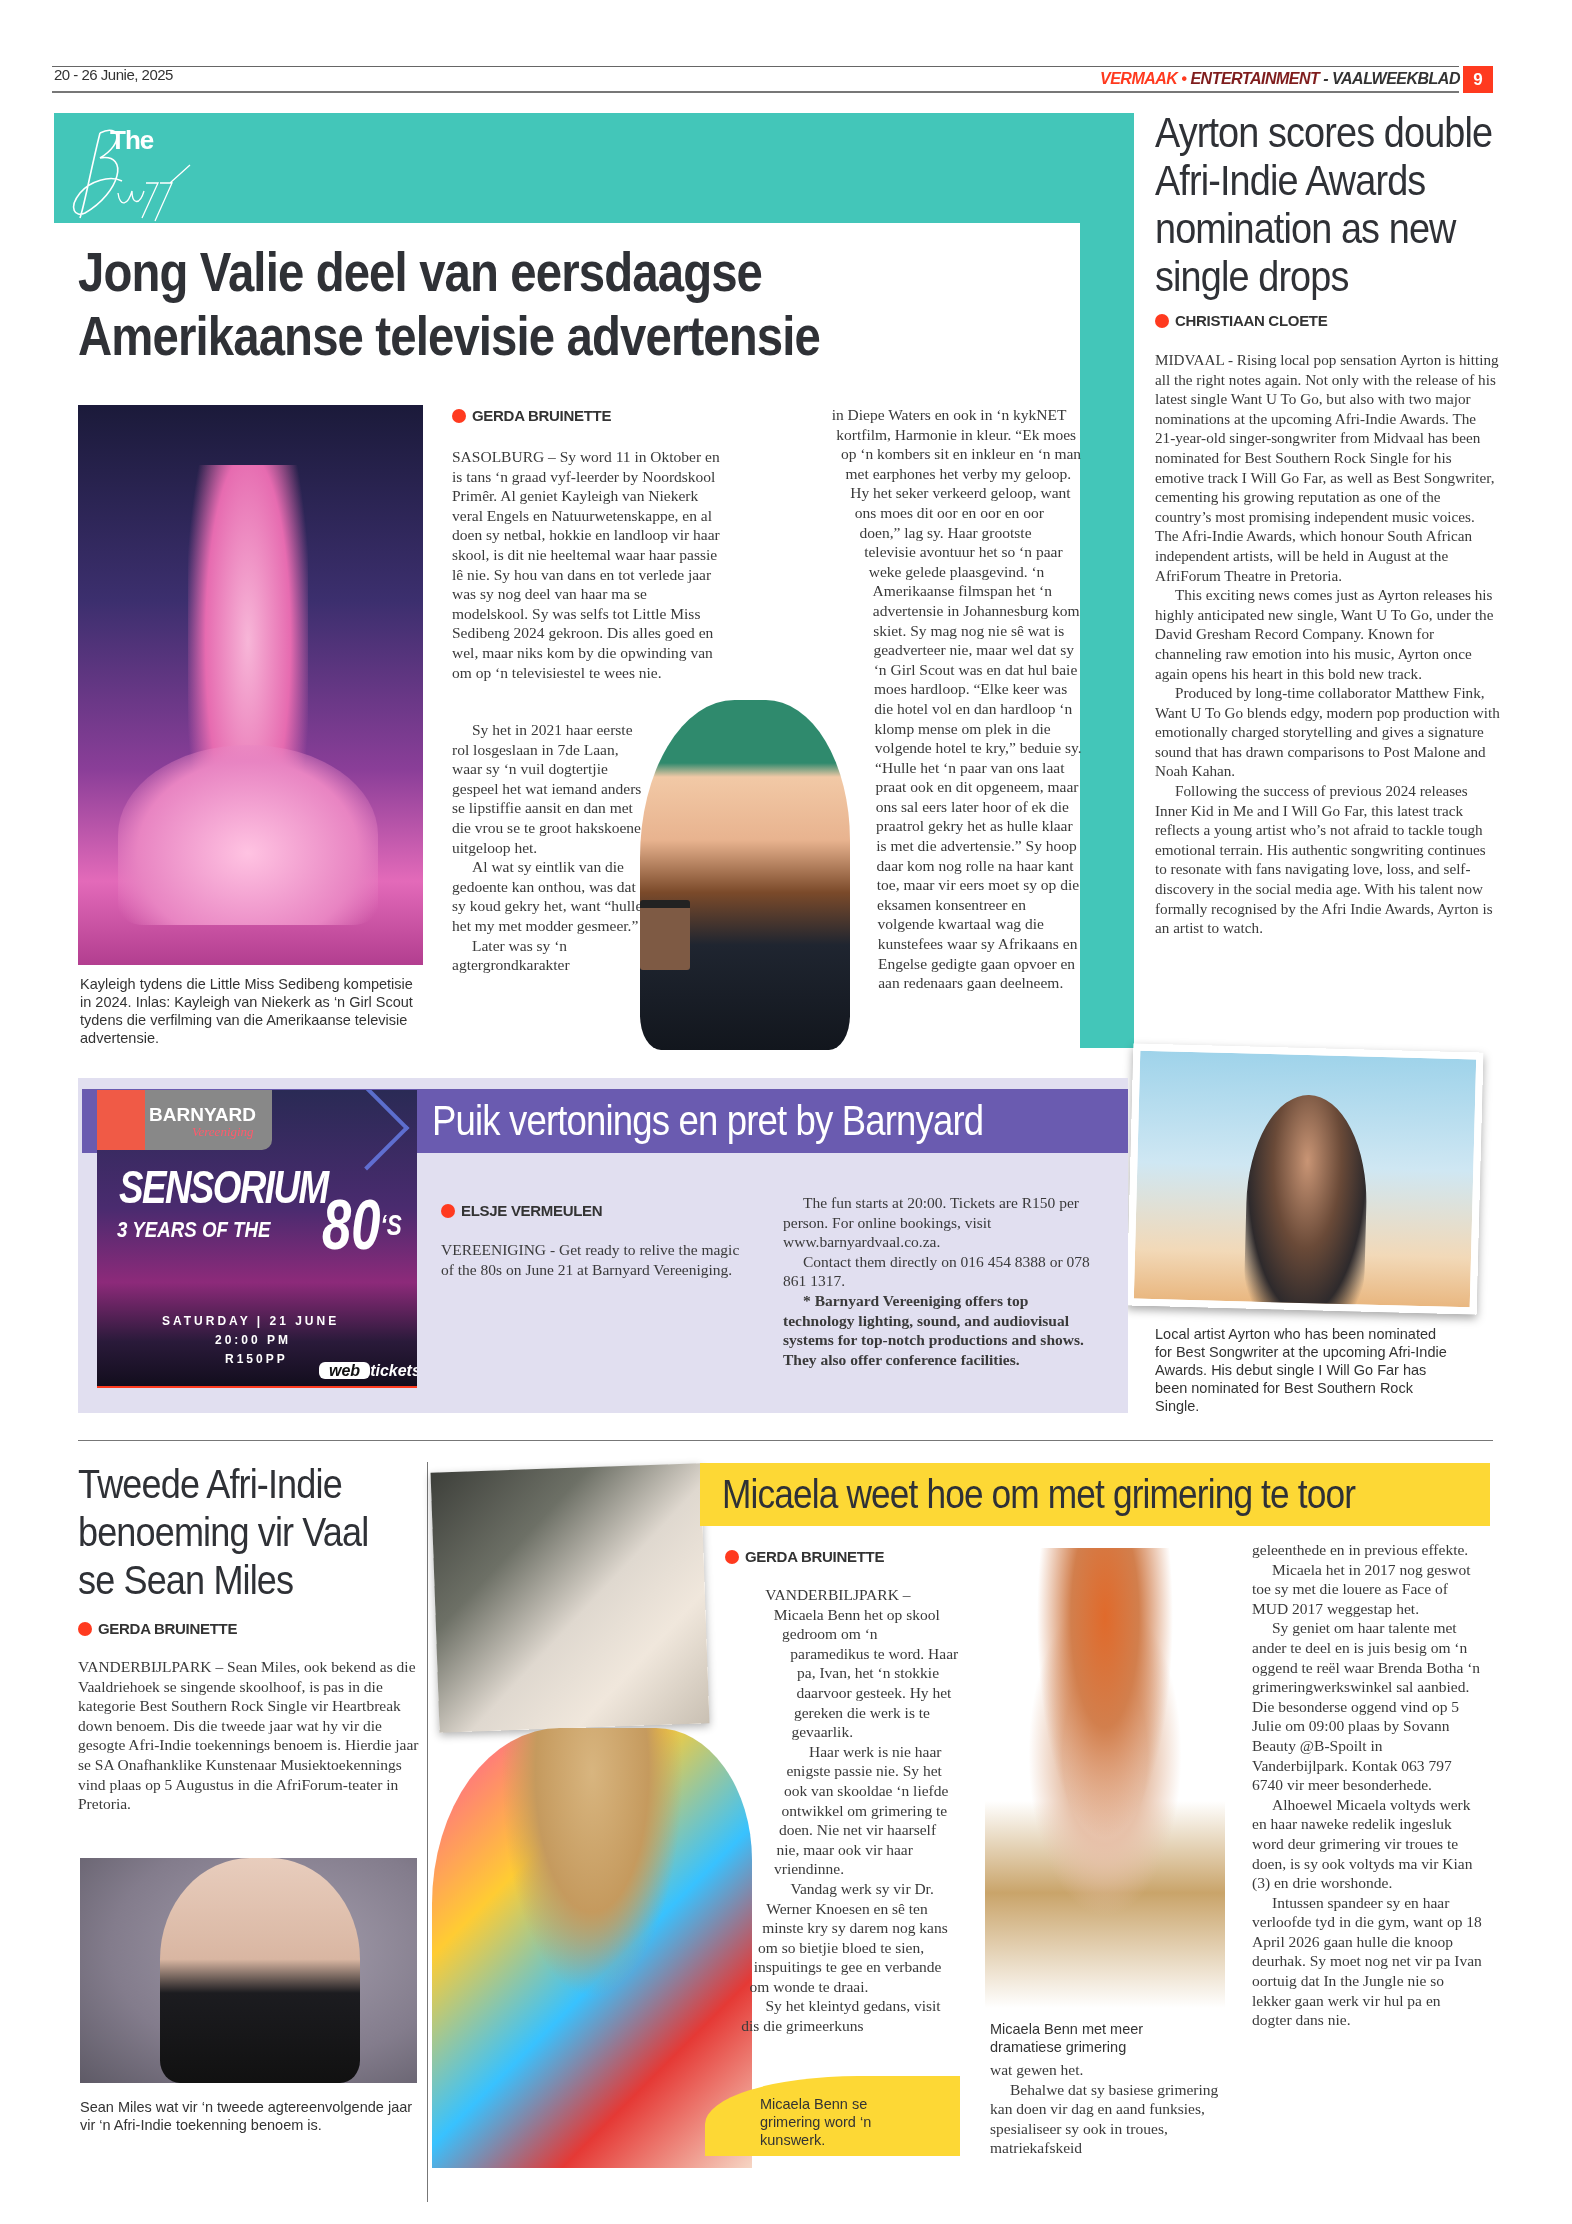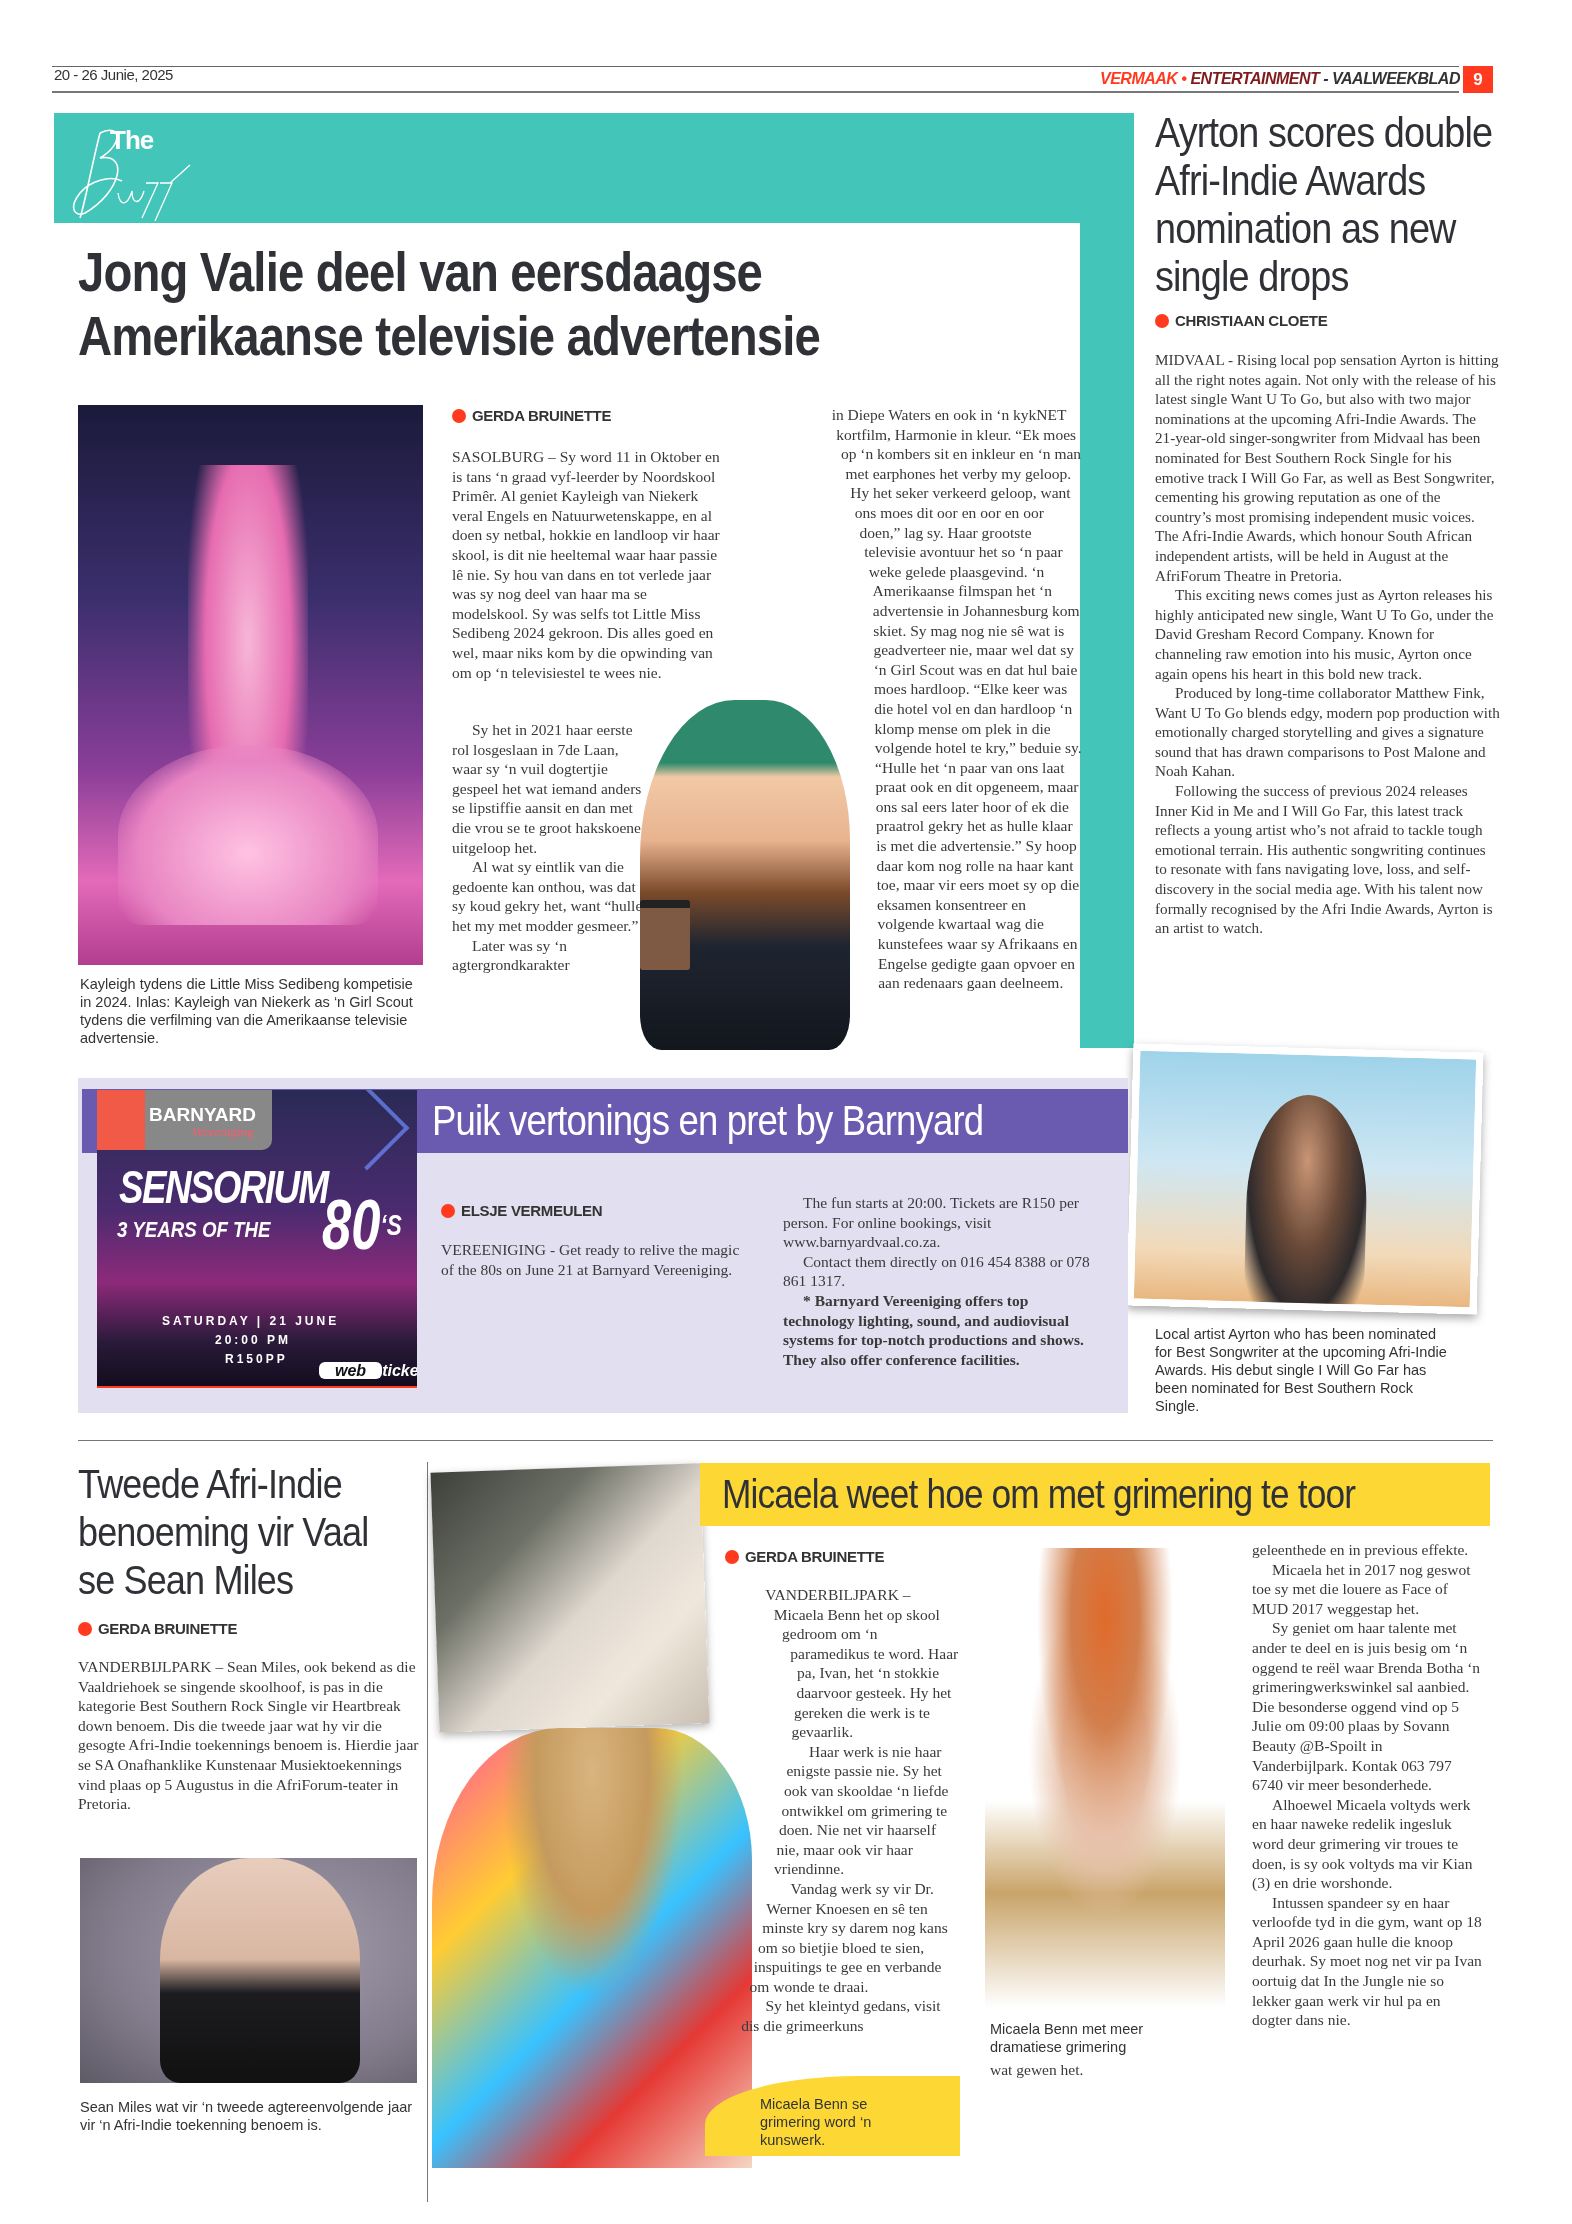--- a/index.html
+++ b/index.html
@@ -101,21 +101,21 @@
   <div style="position:absolute;left:240px;top:8px;width:60px;height:60px;border-right:4px solid #6f8bff;border-top:4px solid #6f8bff;transform:rotate(45deg);opacity:.7"></div>
   <div class="abs sans" style="left:22px;top:70px;color:#fff;font-weight:bold;font-style:italic;font-size:46px;letter-spacing:-2px;transform:scaleX(0.8);transform-origin:left top">SENSORIUM</div>
   <div class="abs sans" style="left:20px;top:127px;color:#fff;font-weight:bold;font-style:italic;font-size:22px;transform:scaleX(0.85);transform-origin:left top;white-space:nowrap">3 YEARS OF THE</div>
   <div class="abs sans" style="left:225px;top:100px;color:#fff;font-weight:bold;font-style:italic;font-size:70px;line-height:70px;transform:scaleX(0.75);transform-origin:left top;white-space:nowrap">
     <span>80</span><span style="font-size:30px;vertical-align:top">‘S</span>
   </div>
   <div class="abs sans" style="left:65px;top:224px;color:#fff;font-weight:bold;font-size:12px;letter-spacing:3px;white-space:nowrap">SATURDAY | 21 JUNE</div>
   <div class="abs sans" style="left:118px;top:243px;color:#fff;font-weight:bold;font-size:12px;letter-spacing:3px">20:00 PM</div>
   <div class="abs sans" style="left:128px;top:262px;color:#fff;font-weight:bold;font-size:12px;letter-spacing:3px">R150PP</div>
   <div class="abs sans" style="left:222px;top:272px;font-size:16px;font-style:italic;font-weight:bold;white-space:nowrap">
-    <span style="background:#fff;color:#111;border-radius:6px;padding:0 16px">web</span><span style="color:#fff">tickets</span>
+    <span style="background:#fff;color:#111;border-radius:6px;padding:0 10px">web</span><span style="color:#fff">tickets</span>
   </div>
 </div>
 
 <div class="abs byline" style="left:441px;top:1202px">
   <span class="dot"></span>
   <span>ELSJE VERMEULEN</span>
 </div>
 <div class="abs body-text" style="left:441px;top:1240px;width:315px">
   <p class="first">VEREENIGING - Get ready to relive the magic of the 80s on June 21 at Barnyard Vereeniging.</p>
 </div>
@@ -160,20 +160,21 @@
   <p>Sy het kleintyd gedans, visit dis die grimeerkuns</p>
 </div>
 <div class="abs" style="left:705px;top:2076px;width:255px;height:80px;background:#fdd835;border-radius:60% 0 0 0"></div>
 <div class="abs caption" style="left:760px;top:2095px;width:160px">Micaela Benn se grimering word ‘n kunswerk.</div>
 
 <div class="abs photo" style="left:985px;top:1548px;width:240px;height:460px;background:radial-gradient(ellipse at 50% 15%,#e06a2b 0%,#d27f4d 20%,rgba(255,255,255,0) 40%),radial-gradient(ellipse at 50% 45%,#f2d4c2 0%,#e7c1a9 25%,rgba(255,255,255,0) 45%),linear-gradient(180deg,#fff 0%,#fff 55%,#c9a46a 75%,#fff 100%)"></div>
 <div class="abs caption" style="left:990px;top:2020px;width:180px">Micaela Benn met meer dramatiese grimering</div>
 
 <div class="abs body-text" style="left:990px;top:2060px;width:240px">
   <p class="first">wat gewen het.</p>
+  <p>Behalwe dat sy basiese grimering kan doen vir dag en aand funksies, spesialiseer sy ook in troues, matriekafskeid</p>
 </div>
 <div class="abs body-text" style="left:1252px;top:1540px;width:230px">
   <p class="first">geleenthede en in previous effekte.</p>
   <p>Micaela het in 2017 nog geswot toe sy met die louere as Face of MUD 2017 weggestap het.</p>
   <p>Sy geniet om haar talente met ander te deel en is juis besig om ‘n oggend te reël waar Brenda Botha ‘n grimeringwerkswinkel sal aanbied. Die besonderse oggend vind op 5 Julie om 09:00 plaas by Sovann Beauty @B-Spoilt in Vanderbijlpark. Kontak 063 797 6740 vir meer besonderhede.</p>
   <p>Alhoewel Micaela voltyds werk en haar naweke redelik ingesluk word deur grimering vir troues te doen, is sy ook voltyds ma vir Kian (3) en drie worshonde.</p>
   <p>Intussen spandeer sy en haar verloofde tyd in die gym, want op 18 April 2026 gaan hulle die knoop deurhak. Sy moet nog net vir pa Ivan oortuig dat In the Jungle nie so lekker gaan werk vir hul pa en dogter dans nie.</p>
 </div>
 
 </body></html>

